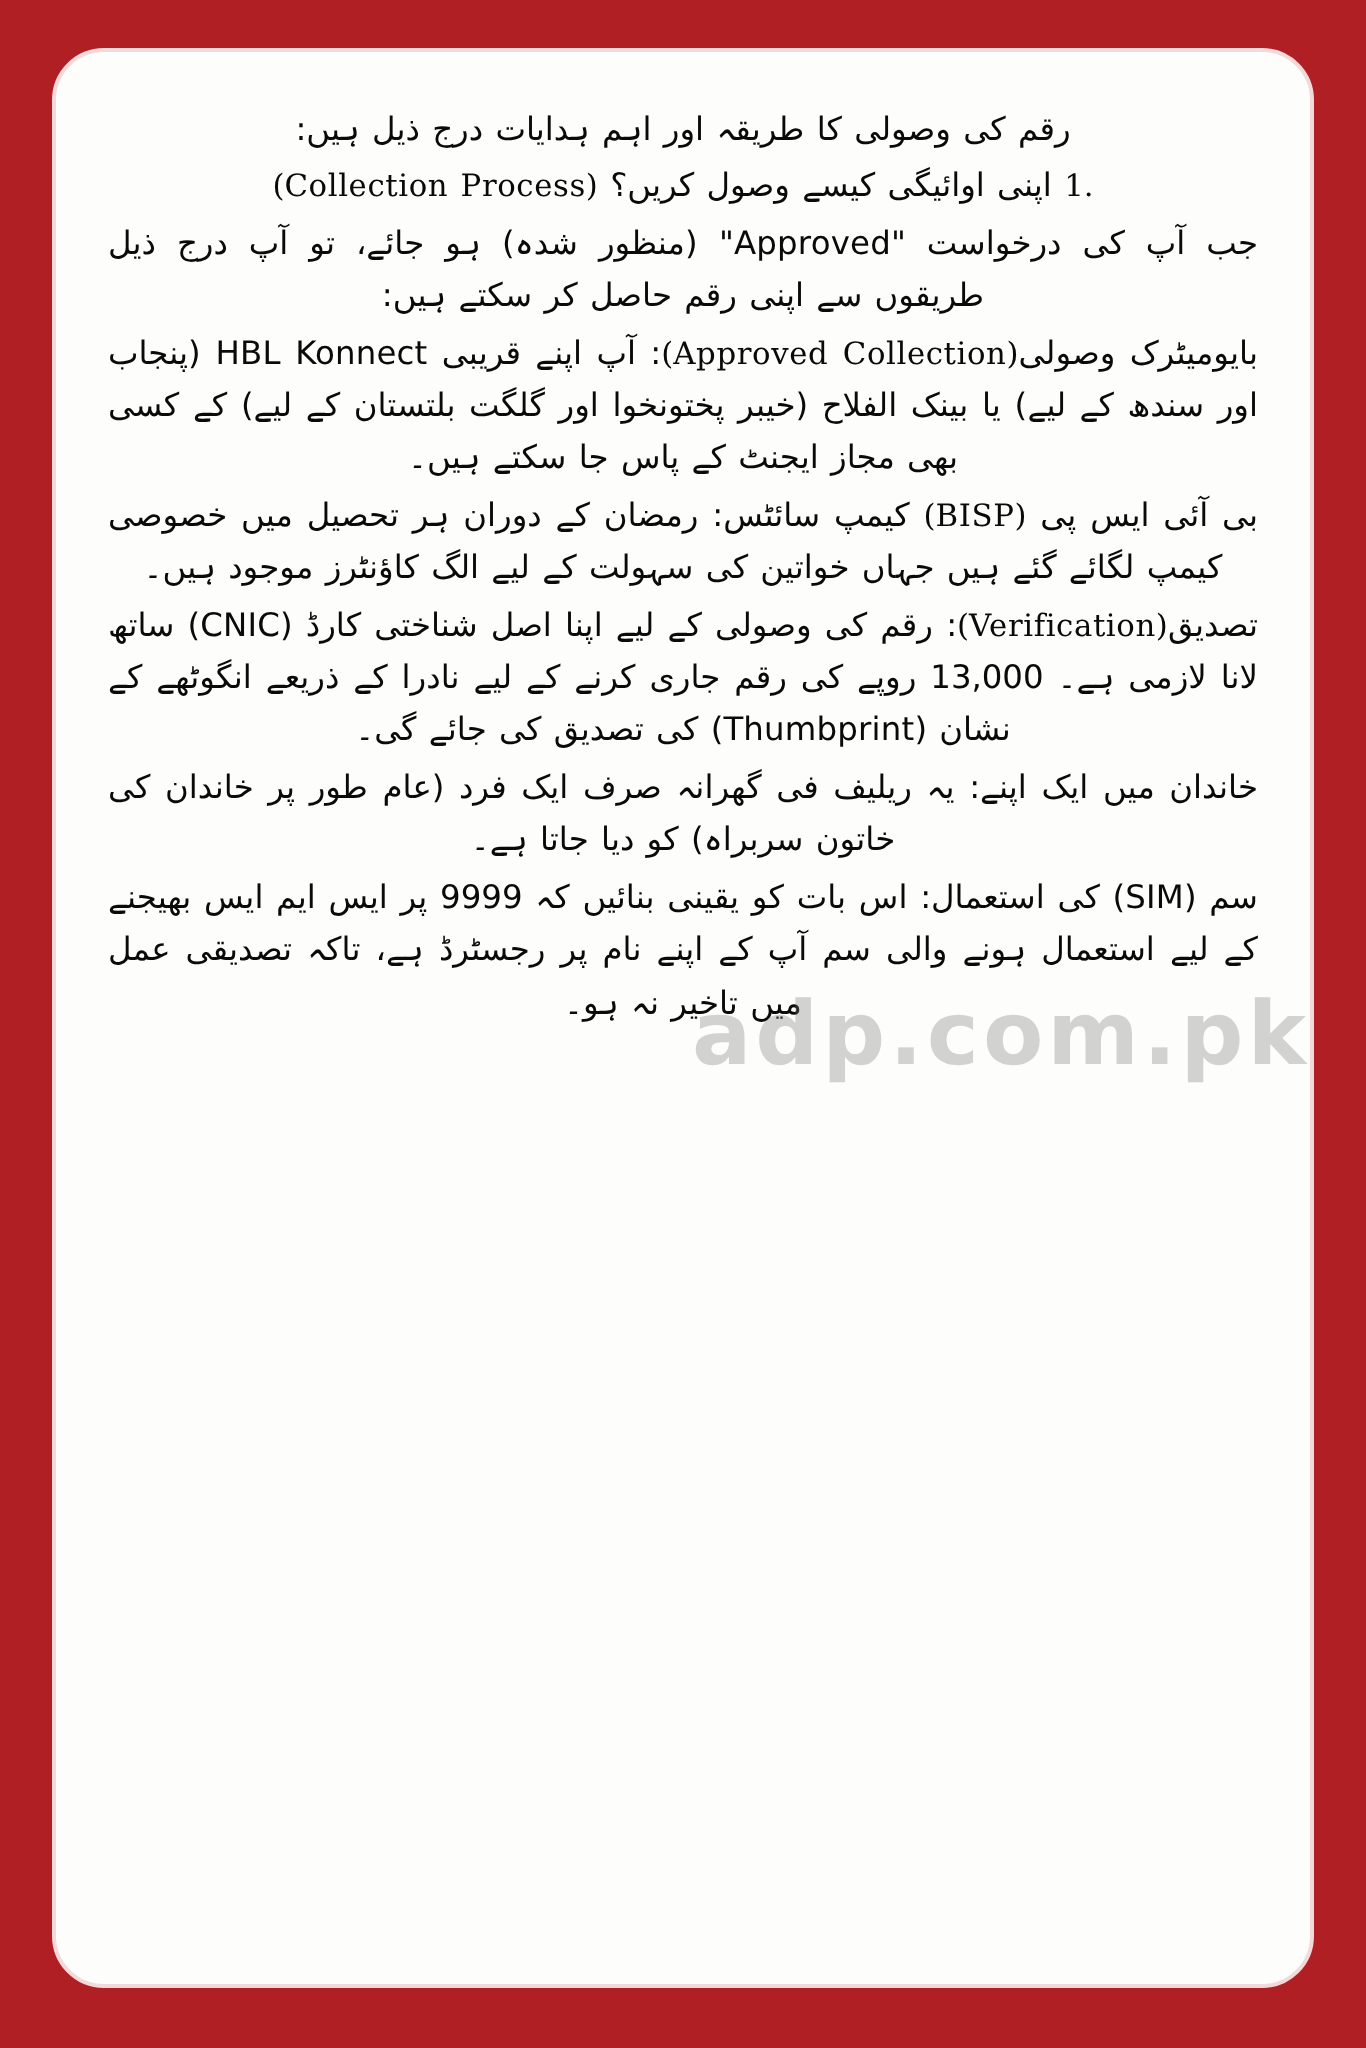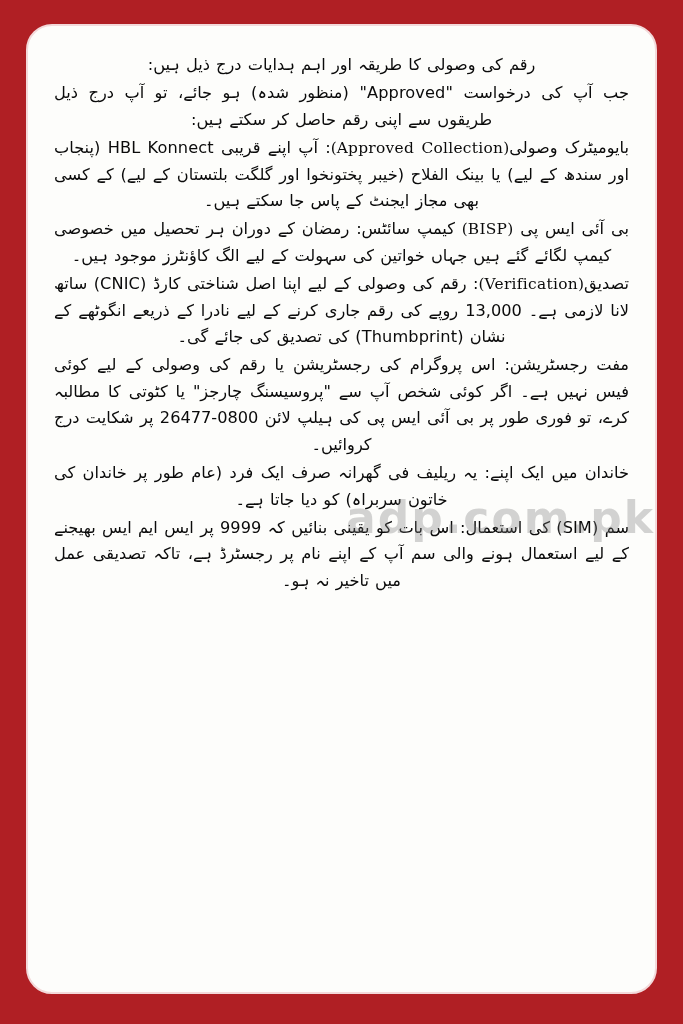--- a/index.html
+++ b/index.html
@@ -116,20 +116,25 @@
 
   <div id="poster-card">
 
     <div id="watermark">adp.com.pk</div>
 
     <div id="poster-body">
 
 
       <p class="para centered block">رقم کی وصولی کا طریقہ اور اہم ہدایات درج ذیل ہیں:</p>
 
+      <p class="para centered block">
+        <span class="num">1.</span>
+        <span>اپنی اوائیگی کیسے وصول کریں؟</span>
+        <span class="en">(Collection Process)</span>
+      </p>
 
       <p class="para block">جب آپ کی درخواست "Approved" (منظور شدہ) ہو جائے، تو آپ درج ذیل طریقوں سے اپنی رقم حاصل کر سکتے ہیں:</p>
 
       <p class="para block">
         <span>بایومیٹرک وصولی</span><span class="en">(Approved Collection)</span><span>:</span>
         <span>آپ اپنے قریبی HBL Konnect (پنجاب اور سندھ کے لیے) یا بینک الفلاح (خیبر پختونخوا اور گلگت بلتستان کے لیے) کے کسی بھی مجاز ایجنٹ کے پاس جا سکتے ہیں۔</span>
       </p>
 
       <p class="para block">
         <span>بی آئی ایس پی</span>
@@ -137,24 +142,20 @@
         <span>کیمپ سائٹس:</span>
         <span>رمضان کے دوران ہر تحصیل میں خصوصی کیمپ لگائے گئے ہیں جہاں خواتین کی سہولت کے لیے الگ کاؤنٹرز موجود ہیں۔</span>
       </p>
 
       <p class="para block">
         <span>تصدیق</span><span class="en">(Verification)</span><span>:</span>
         <span>رقم کی وصولی کے لیے اپنا اصل شناختی کارڈ (CNIC) ساتھ لانا لازمی ہے۔ 13,000 روپے کی رقم جاری کرنے کے لیے نادرا کے ذریعے انگوٹھے کے نشان (Thumbprint) کی تصدیق کی جائے گی۔</span>
       </p>
 
 
-      <p class="para block">
-        <span>مفت رجسٹریشن:</span>
-        <span>اس پروگرام کی رجسٹریشن یا رقم کی وصولی کے لیے کوئی فیس نہیں ہے۔ اگر کوئی شخص آپ سے "پروسیسنگ چارجز" یا کٹوتی کا مطالبہ کرے، تو فوری طور پر بی آئی ایس پی کی ہیلپ لائن 0800-26477 پر شکایت درج کروائیں۔</span>
-      </p>
 
       <p class="para block">
         <span>خاندان میں ایک اپنے:</span>
         <span>یہ ریلیف فی گھرانہ صرف ایک فرد (عام طور پر خاندان کی خاتون سربراہ) کو دیا جاتا ہے۔</span>
       </p>
 
       <p class="para block">
         <span>سم (SIM) کی استعمال:</span>
         <span>اس بات کو یقینی بنائیں کہ 9999 پر ایس ایم ایس بھیجنے کے لیے استعمال ہونے والی سم آپ کے اپنے نام پر رجسٹرڈ ہے، تاکہ تصدیقی عمل میں تاخیر نہ ہو۔</span>
       </p>

